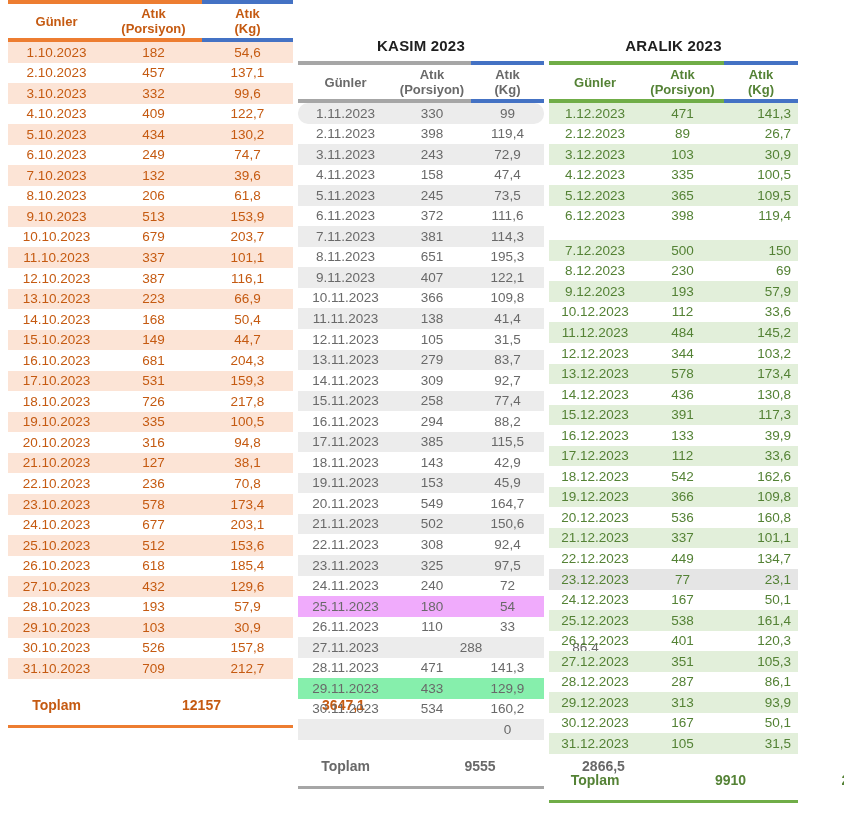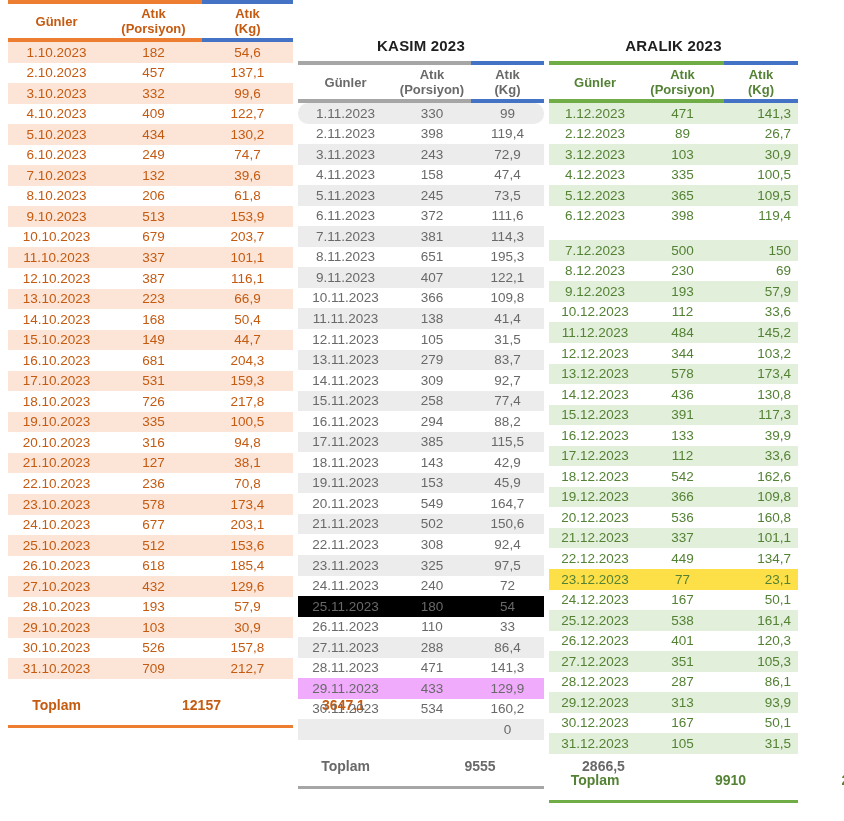--- a/index.html
+++ b/index.html
@@ -351,41 +351,41 @@
           <div class="grid row" style="background: rgb(236, 236, 236);">
             <div class="cell">23.11.2023</div>
             <div class="cell">325</div>
             <div class="cell">97,5</div>
           </div>
           <div class="grid row">
             <div class="cell">24.11.2023</div>
             <div class="cell">240</div>
             <div class="cell">72</div>
           </div>
-          <div class="grid row" style="background: #000000;">
+          <div class="grid row" style="background: #f0abfc;">
             <div class="cell">25.11.2023</div>
             <div class="cell">180</div>
             <div class="cell">54</div>
           </div>
           <div class="grid row">
             <div class="cell">26.11.2023</div>
             <div class="cell">110</div>
             <div class="cell">33</div>
           </div>
-          <div class="grid row" style="background: rgb(236, 236, 236);">
+          <div class="grid row" style="background: rgb(236, 236, 236); gap: 39px;">
             <div class="cell">27.11.2023</div>
             <div class="cell">288</div>
             <div class="cell">86,4</div>
           </div>
           <div class="grid row">
             <div class="cell">28.11.2023</div>
             <div class="cell">471</div>
             <div class="cell">141,3</div>
           </div>
-          <div class="grid row" style="background: #f0abfc;">
+          <div class="grid row" style="background: #86efac;">
             <div class="cell">29.11.2023</div>
             <div class="cell">433</div>
             <div class="cell">129,9</div>
           </div>
           <div class="grid row">
             <div class="cell">30.11.2023</div>
             <div class="cell">534</div>
             <div class="cell">160,2</div>
           </div>
           <div class="grid row" style="background: rgb(236, 236, 236);">
@@ -520,21 +520,21 @@
           <div class="grid row" style="background: rgb(226, 239, 218);">
             <div class="cell">21.12.2023</div>
             <div class="cell">337</div>
             <div class="cell right">101,1</div>
           </div>
           <div class="grid row">
             <div class="cell">22.12.2023</div>
             <div class="cell">449</div>
             <div class="cell right">134,7</div>
           </div>
-          <div class="grid row" style="background: #fde047;">
+          <div class="grid row" style="background: #e5e5e5;">
             <div class="cell">23.12.2023</div>
             <div class="cell">77</div>
             <div class="cell right">23,1</div>
           </div>
           <div class="grid row">
             <div class="cell">24.12.2023</div>
             <div class="cell">167</div>
             <div class="cell right">50,1</div>
           </div>
           <div class="grid row" style="background: rgb(226, 239, 218);">

